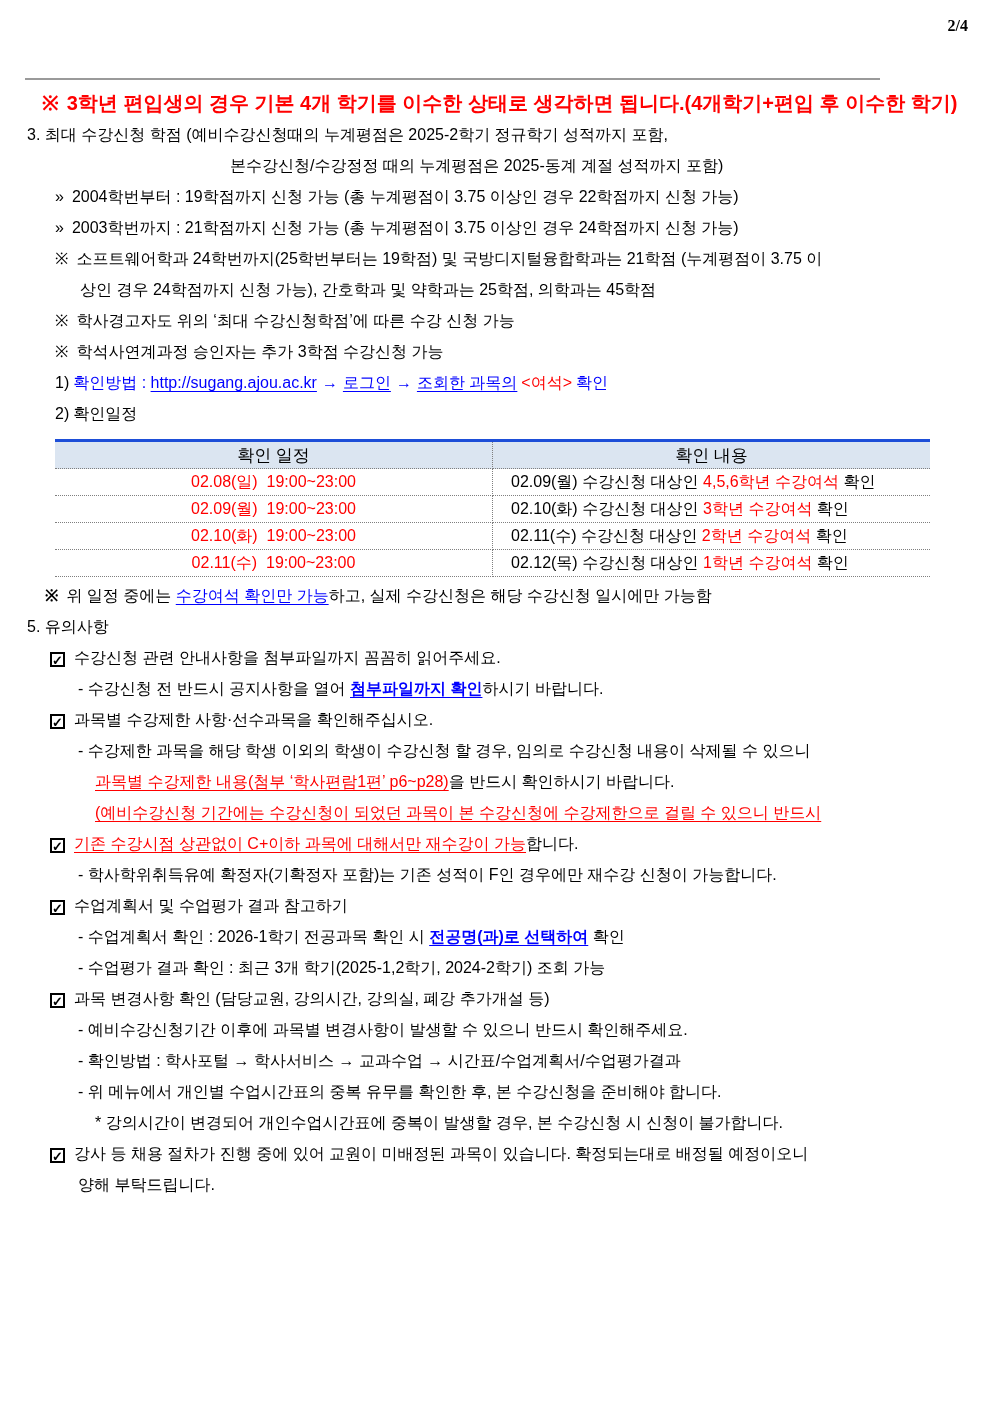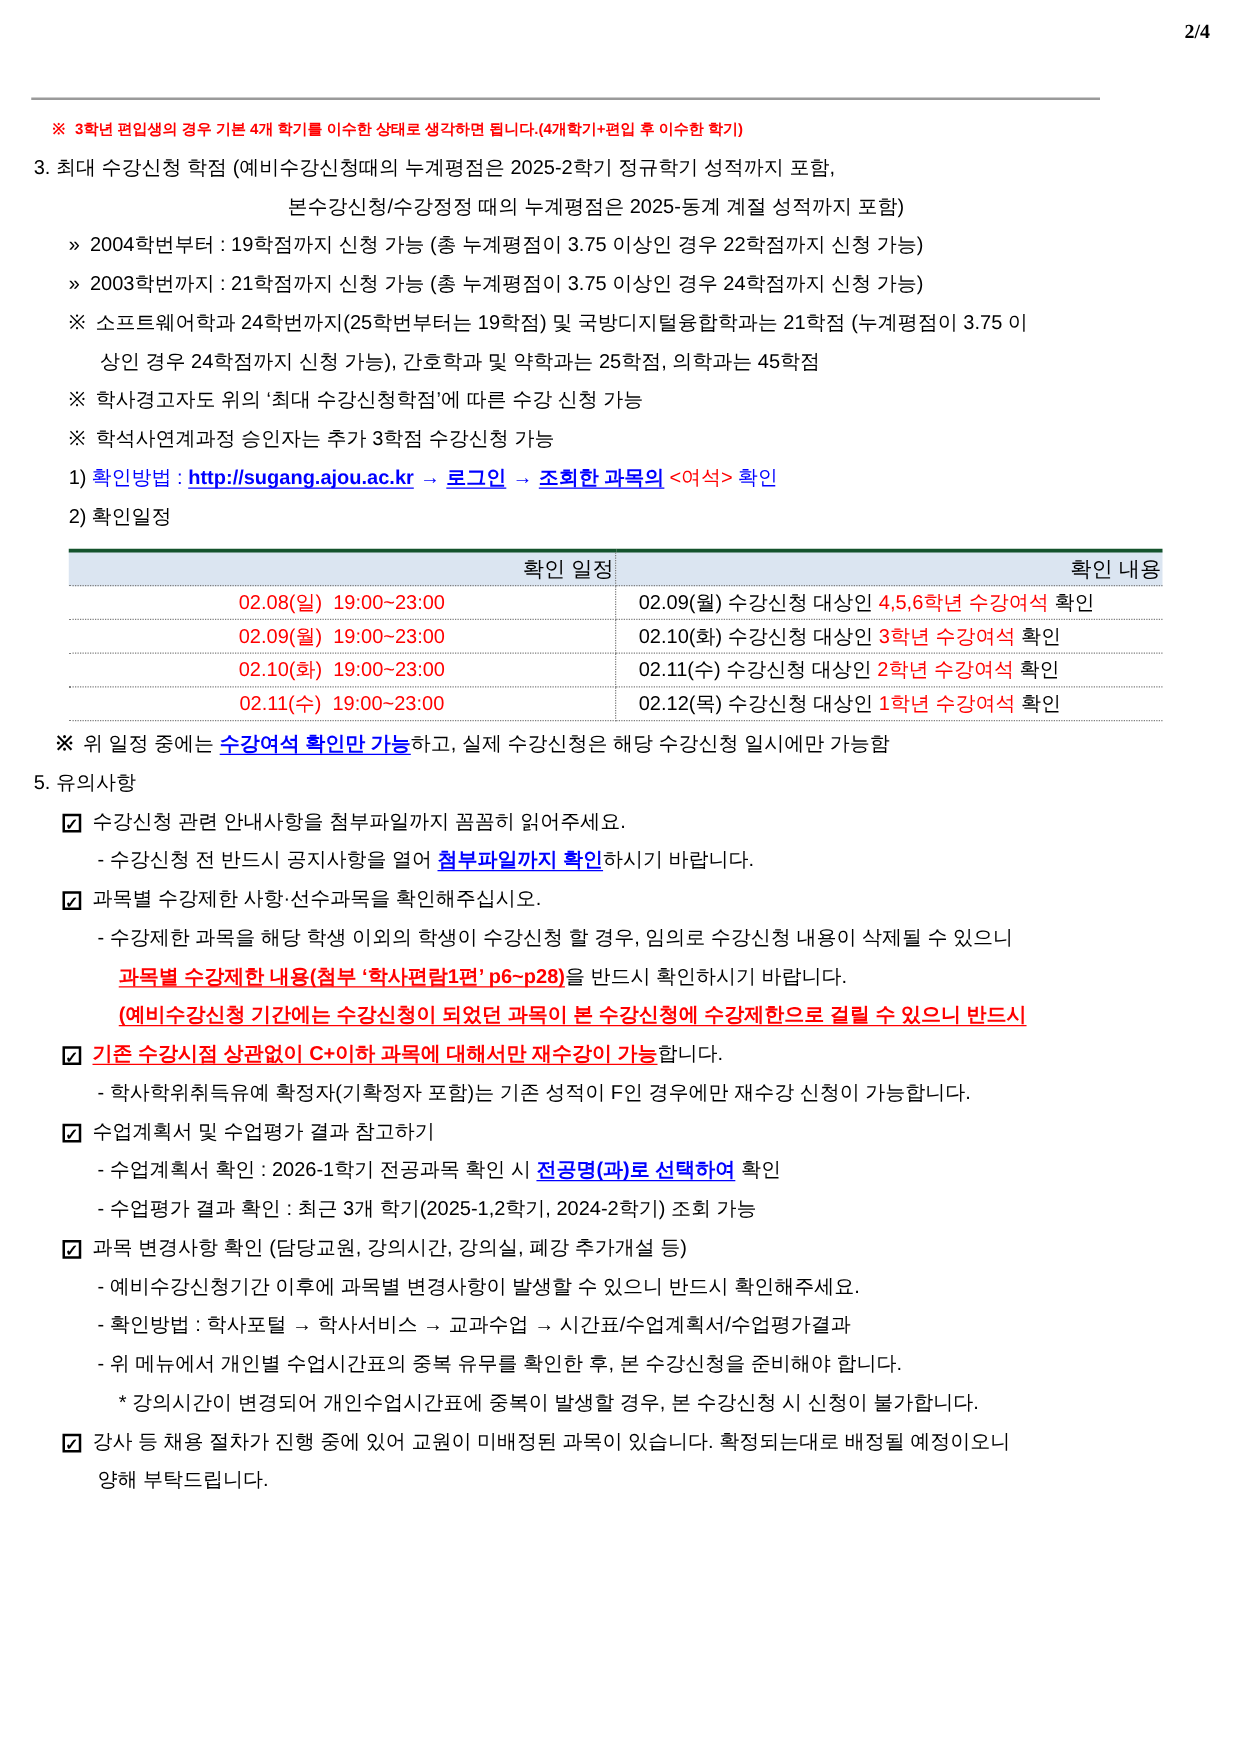--- a/index.html
+++ b/index.html
@@ -16,45 +16,45 @@
     line-height: 20px;
   }
   .rule {
     border: none; border-top: 2px solid #9a9a9a;
     width: 855px; margin: 42px 0 0 25px;
   }
   .ln { line-height: 31px; white-space: nowrap; }
   .red { color: #ff0000; }
   .blue { color: #0000ff; }
   .b { font-weight: bold; }
-  .u { text-decoration: underline; text-underline-offset: 3px; font-weight: bold; }
+  .u { text-decoration: underline; text-underline-offset: 3px; }
   .mr8 { margin-right: 8px; }
   .mr4 { margin-right: 4px; }
-  .note-top { margin-top: 8px; padding-left: 42px; font-size: 12px; }
+  .note-top { margin-top: 8px; padding-left: 42px; font-size: 20px; }
   .in27 { padding-left: 27px; }
   .in45 { padding-left: 45px; }
   .in50 { padding-left: 50px; }
   .in55 { padding-left: 55px; }
   .in78 { padding-left: 78px; }
   .in95 { padding-left: 95px; }
   .in230 { padding-left: 230px; }
   .cbx {
     display: inline-block; width: 15px; height: 15px;
     border: 2px solid #000; line-height: 13px; text-align: center;
     font-size: 13px; font-weight: bold; margin-right: 9px;
     vertical-align: -2px;
   }
   .sched {
     border-collapse: collapse; table-layout: fixed;
     width: 875px; margin: 10px 0 0 55px;
   }
   .sched th {
     background: #dbe5f1; font-weight: normal; font-size: 17px;
-    border-top: 3px solid #14532d; border-bottom: 1px dotted #7f7f7f;
-    height: 28px; text-align: right;
+    border-top: 3px solid #1d4ed8; border-bottom: 1px dotted #7f7f7f;
+    height: 28px; text-align: center;
   }
   .sched th.c-date-h { border-right: 1px dotted #7f7f7f; }
   .sched td {
     height: 27px; border-bottom: 1px dotted #7f7f7f; font-size: 16px;
   }
   .sched tr.last td { border-bottom: 3px solid #17365d; }
   .sched .c-date {
     width: 283px; text-align: center; color: #ff0000;
     border-right: 1px dotted #7f7f7f; white-space: pre;
   }

